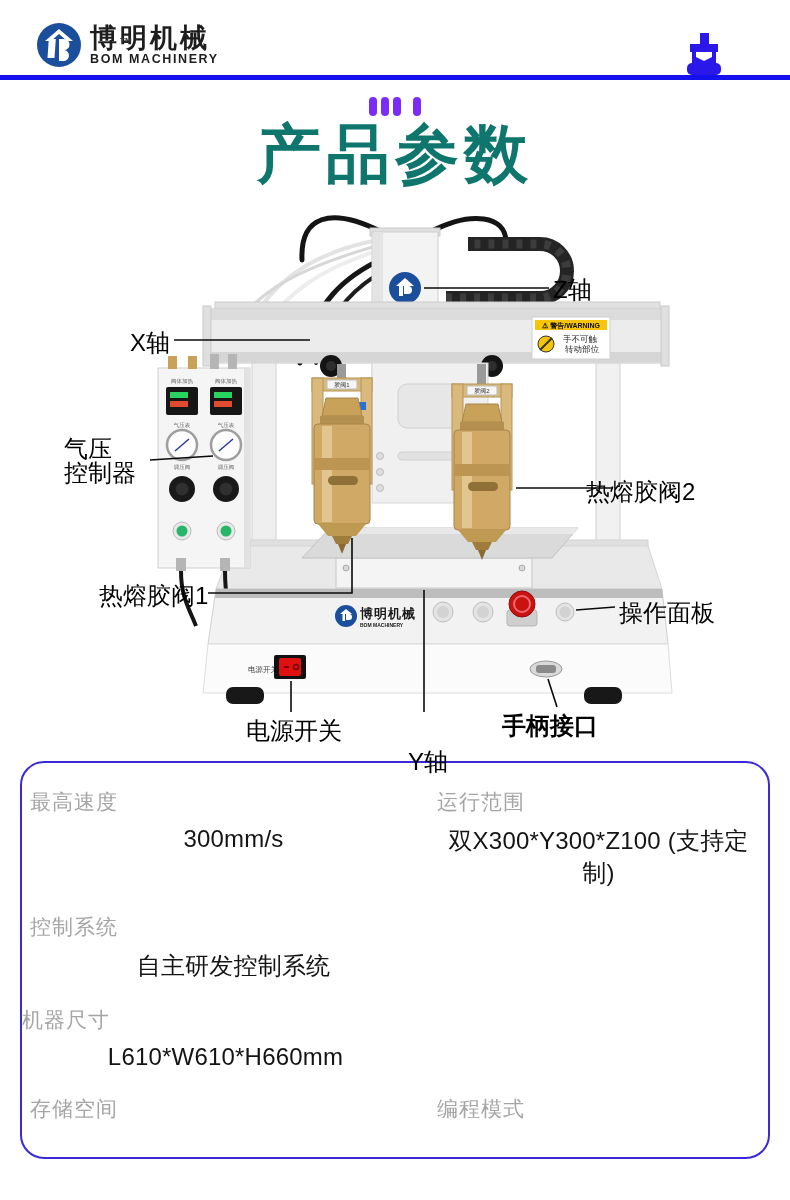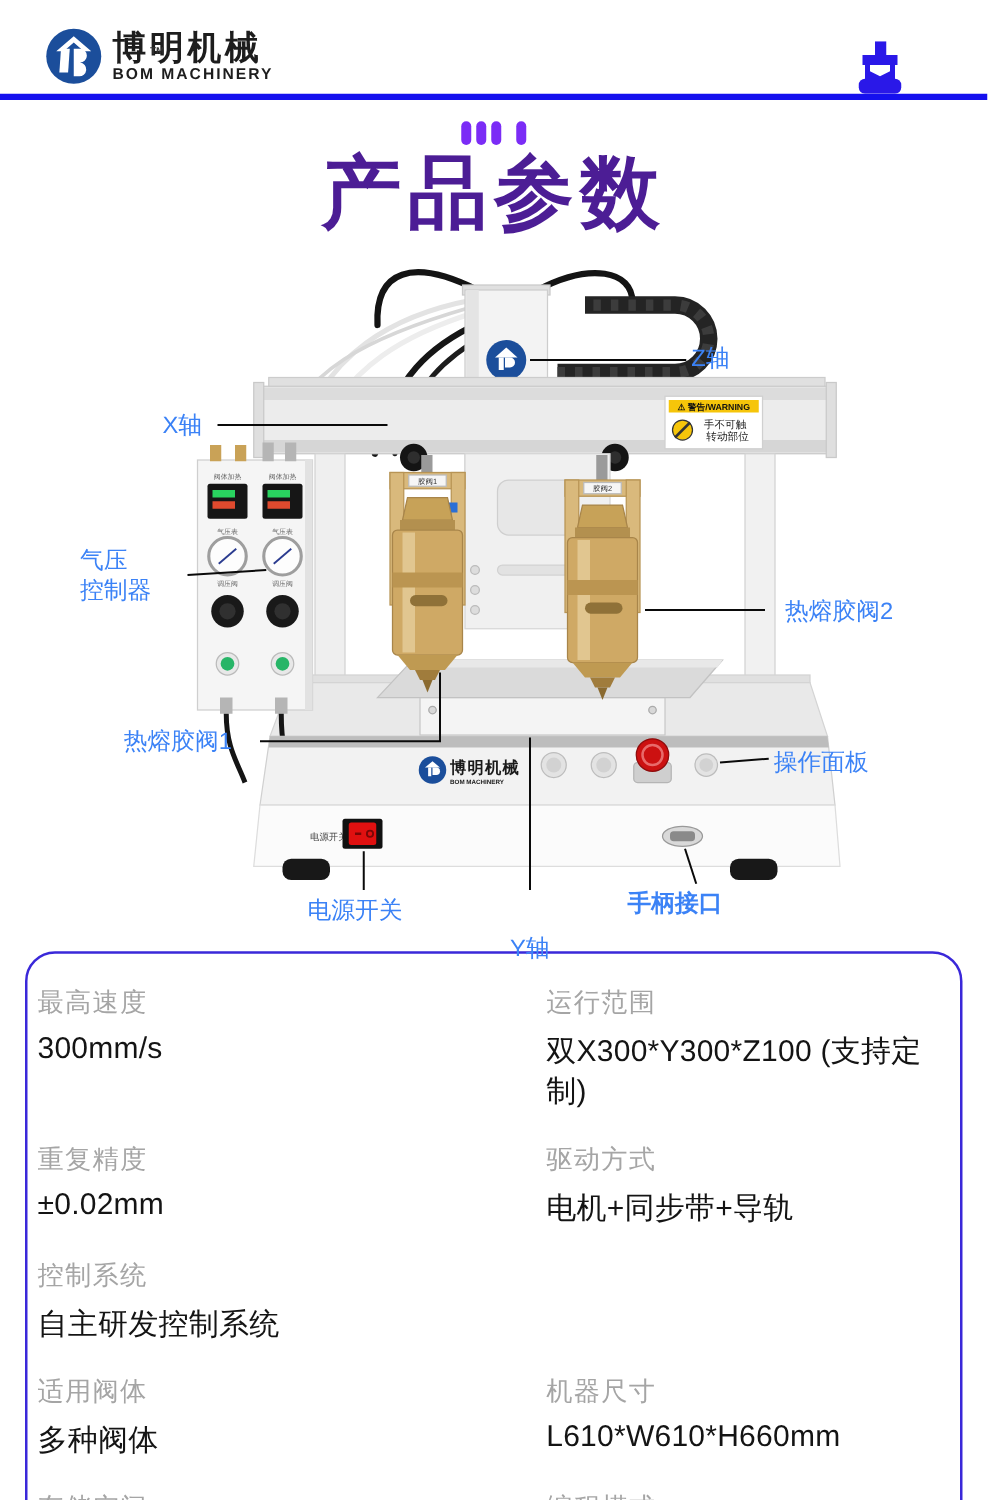--- a/index.html
+++ b/index.html
@@ -14,43 +14,43 @@
   .logo-cn { font-size:27px; font-weight:900; color:#1d1d1d; letter-spacing:3px; line-height:1.05; }
   .logo-en { font-size:12.5px; font-weight:700; color:#1d1d1d; letter-spacing:1.6px; }
   .logo-tm { position:absolute; left:84px; top:14px; font-size:8px; font-weight:700; color:#333; }
   .hdr-icon { position:absolute; right:68px; top:33px; width:36px; height:42px; }
 
   
   .title-block { text-align:center; margin-top:16px; }
   .accent-bars { display:flex; justify-content:center; align-items:center; gap:4px; height:20px; }
   .bar { width:8px; height:19px; border-radius:4px; background:#7b2cf6; }
   .bar.gap { margin-left:8px; }
-  .page-title { font-size:64px; font-weight:900; color:#4c1d95; letter-spacing:5px; line-height:1.05; margin-top:5px; }
+  .page-title { font-size:64px; font-weight:900; color:#0f766e; letter-spacing:5px; line-height:1.05; margin-top:5px; }
 
   
   .figure { position:relative; width:790px; height:545px; margin-top:18px; }
   .figure svg { position:absolute; left:0; top:0; }
-  .callout { position:absolute; font-size:19px; color:#3b82f6; white-space:nowrap; font-weight:500; }
+  .callout { position:absolute; font-size:24px; color:#000000; white-space:nowrap; font-weight:500; }
   .co-z { left:553px; top:68px; }
   .co-x { left:130px; top:121px; }
   .co-air { left:64px; top:231px; width:88px; text-align:left; line-height:24px; }
-  .co-v2 { left:628px; top:270px; }
+  .co-v2 { left:586px; top:270px; }
   .co-v1 { left:99px; top:374px; }
   .co-panel { left:619px; top:391px; }
   .co-power { left:246px; top:509px; }
   .co-y { left:408px; top:509px;margin-top:31px; }
   .co-handle { left:502px; top:504px;font-weight:bold; }
 
   
   .spec-table { width:750px; margin:10px auto 0; border:2px solid #3a28d9; border-radius:24px; padding:13px 0 13px; background:#fff; }
   .spec-row { display:grid; grid-template-columns:415px 1fr; padding:12px 0; }
   .spec-cell { padding-left:8px; }
   .spec-cell.right { padding-left:0; padding-right:8px; }
   .spec-label { font-size:21px; color:#a5a5a5; margin-bottom:9px; letter-spacing:1px; }
-  .spec-value { font-size:24px; color:#141414; letter-spacing:0.2px; }
+  .spec-value { font-size:24px; color:#141414; letter-spacing:0.2px;text-align:center; }
 </style>
 </head>
 <body>
 
 <div class="header">
   <div class="logo-wrap">
     <svg class="logo-circle" viewBox="0 0 46 46">
       <circle cx="23" cy="23" r="22" fill="#1b4e9b"></circle>
       <polygon points="23,7 9,19 15,19 23,12 31,19 37,19" fill="#ffffff"></polygon>
       <rect x="14" y="17" width="7" height="19" fill="#ffffff" transform="skewX(-4)"></rect>
@@ -300,39 +300,25 @@
       <div class="spec-label">最高速度</div>
       <div class="spec-value">300mm/s</div>
     </div>
     <div class="spec-cell right">
       <div class="spec-label">运行范围</div>
       <div class="spec-value">双X300*Y300*Z100 (支持定制)</div>
     </div>
   </div>
   <div class="spec-row">
     <div class="spec-cell">
-      <div class="spec-label">重复精度</div>
-      <div class="spec-value">±0.02mm</div>
-    </div>
-    <div class="spec-cell right">
-      <div class="spec-label">驱动方式</div>
-      <div class="spec-value">电机+同步带+导轨</div>
-    </div>
-  </div>
-  <div class="spec-row">
-    <div class="spec-cell">
       <div class="spec-label">控制系统</div>
       <div class="spec-value">自主研发控制系统</div>
     </div>
   </div>
   <div class="spec-row">
-    <div class="spec-cell">
-      <div class="spec-label">适用阀体</div>
-      <div class="spec-value">多种阀体</div>
-    </div>
     <div class="spec-cell right">
       <div class="spec-label">机器尺寸</div>
       <div class="spec-value">L610*W610*H660mm</div>
     </div>
   </div>
   <div class="spec-row">
     <div class="spec-cell">
       <div class="spec-label">存储空间</div>
 
     </div>

